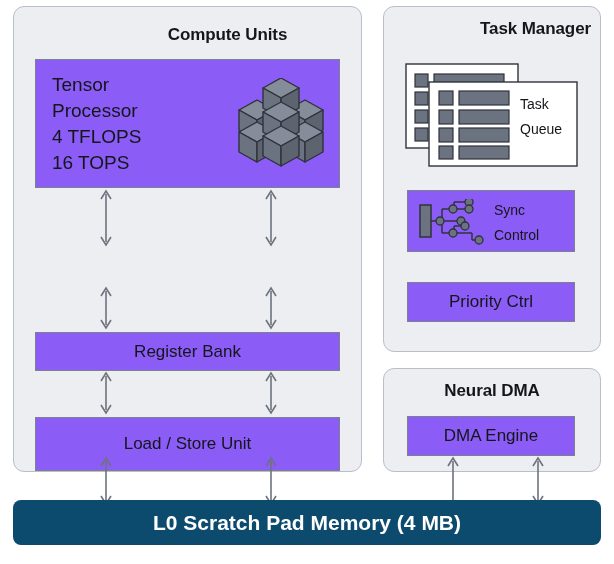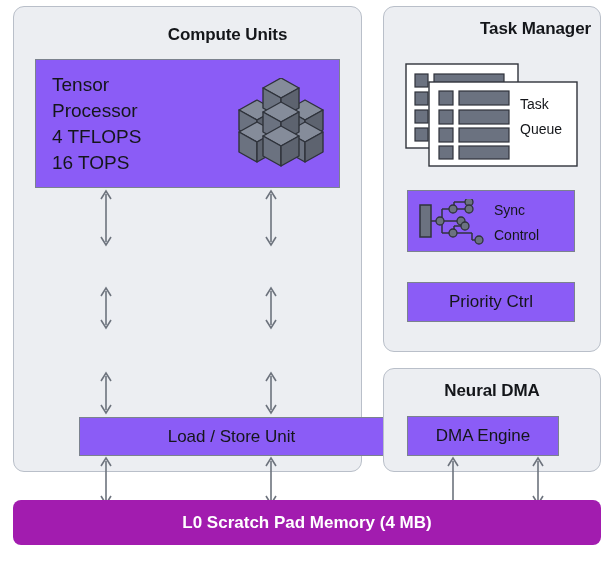--- a/index.html
+++ b/index.html
@@ -53,25 +53,25 @@
     left:16px;top:12px;
     font-size:19px;
     line-height:26px;
     color:#14161a;
     white-space:pre-line;
   }
 
   
   #memory-bar{
     position:absolute;
-    background:#a21caf;
+    background:#0c4a6e;
     border-radius:8px;
     display:flex;align-items:center;justify-content:center;
     color:#ffffff;
-    font-size:17px;
+    font-size:21px;
     font-weight:bold;
   }
 
   
   .conn{position:absolute;}
   .conn svg{display:block;overflow:visible;}
 
   
   .icon{position:absolute;}
   .icon svg{display:block;}
@@ -172,37 +172,40 @@
     </svg>
   </div>
   <div class="conn" style="left:263px;top:286px;">
     <svg width="16" height="44" viewBox="0 0 16 44">
       <line x1="8" y1="5" x2="8" y2="39" stroke="#6d737d" stroke-width="1.6"></line>
       <polyline points="3,10 8,2 13,10" fill="none" stroke="#6d737d" stroke-width="1.6"></polyline>
       <polyline points="3,34 8,42 13,34" fill="none" stroke="#6d737d" stroke-width="1.6"></polyline>
     </svg>
   </div>
 
+  <div class="box" style="left:35px;top:332px;width:305px;height:39px;">
+    <span>Register Bank</span>
+  </div>
 
   <div class="conn" style="left:98px;top:371px;">
     <svg width="16" height="44" viewBox="0 0 16 44">
       <line x1="8" y1="5" x2="8" y2="39" stroke="#6d737d" stroke-width="1.6"></line>
       <polyline points="3,10 8,2 13,10" fill="none" stroke="#6d737d" stroke-width="1.6"></polyline>
       <polyline points="3,34 8,42 13,34" fill="none" stroke="#6d737d" stroke-width="1.6"></polyline>
     </svg>
   </div>
   <div class="conn" style="left:263px;top:371px;">
     <svg width="16" height="44" viewBox="0 0 16 44">
       <line x1="8" y1="5" x2="8" y2="39" stroke="#6d737d" stroke-width="1.6"></line>
       <polyline points="3,10 8,2 13,10" fill="none" stroke="#6d737d" stroke-width="1.6"></polyline>
       <polyline points="3,34 8,42 13,34" fill="none" stroke="#6d737d" stroke-width="1.6"></polyline>
     </svg>
   </div>
 
-  <div class="box" style="left:35px;top:417px;width:305px;height:39px;margin-left:44px;">
+  <div class="box" style="left:35px;top:417px;width:305px;height:54px;">
     <span>Load / Store Unit</span>
   </div>
 
   <div class="conn" style="left:98px;top:456px;">
     <svg width="16" height="50" viewBox="0 0 16 50">
       <line x1="8" y1="5" x2="8" y2="45" stroke="#6d737d" stroke-width="1.6"></line>
       <polyline points="3,10 8,2 13,10" fill="none" stroke="#6d737d" stroke-width="1.6"></polyline>
       <polyline points="3,40 8,48 13,40" fill="none" stroke="#6d737d" stroke-width="1.6"></polyline>
     </svg>
   </div>
@@ -279,21 +282,21 @@
         </g>
       </svg>
     </span>
     <span class="stack-label" style="left:86px;top:7px;">Sync
 Control</span>
   </div>
 
   <div class="panel" style="left:383px;top:368px;width:218px;height:104px;"></div>
   <div class="panel-title" style="left:383px;top:381px;width:218px;">Neural DMA</div>
 
-  <div class="box" style="left:407px;top:416px;width:152px;height:40px;">
+  <div class="box" style="left:407px;top:416px;width:168px;height:40px;">
     <span>DMA Engine</span>
   </div>
 
   <div class="conn" style="left:445px;top:456px;">
     <svg width="16" height="50" viewBox="0 0 16 50">
       <line x1="8" y1="5" x2="8" y2="48" stroke="#6d737d" stroke-width="1.6"></line>
       <polyline points="3,10 8,2 13,10" fill="none" stroke="#6d737d" stroke-width="1.6"></polyline>
     </svg>
   </div>
   <div class="conn" style="left:530px;top:456px;">

